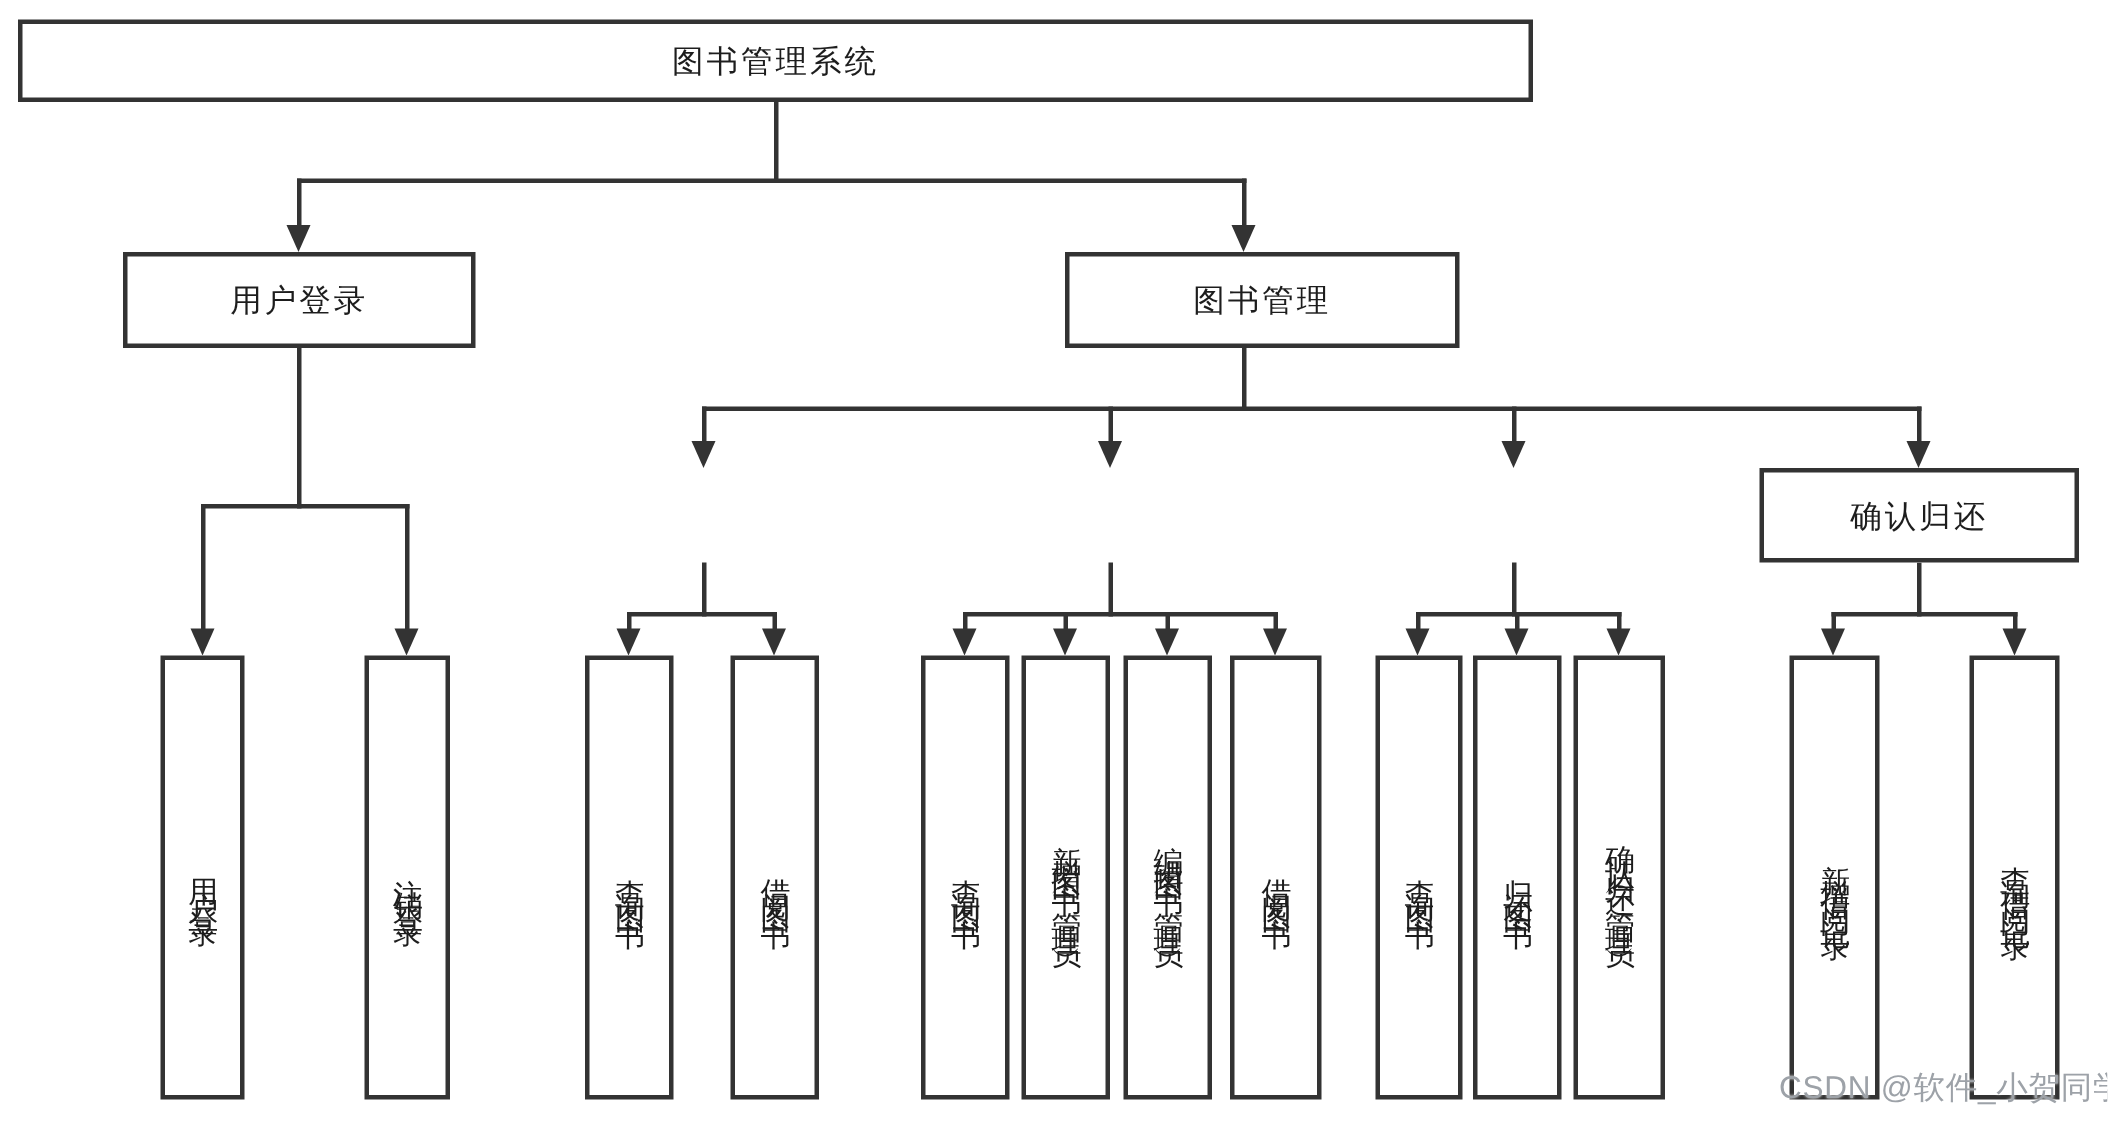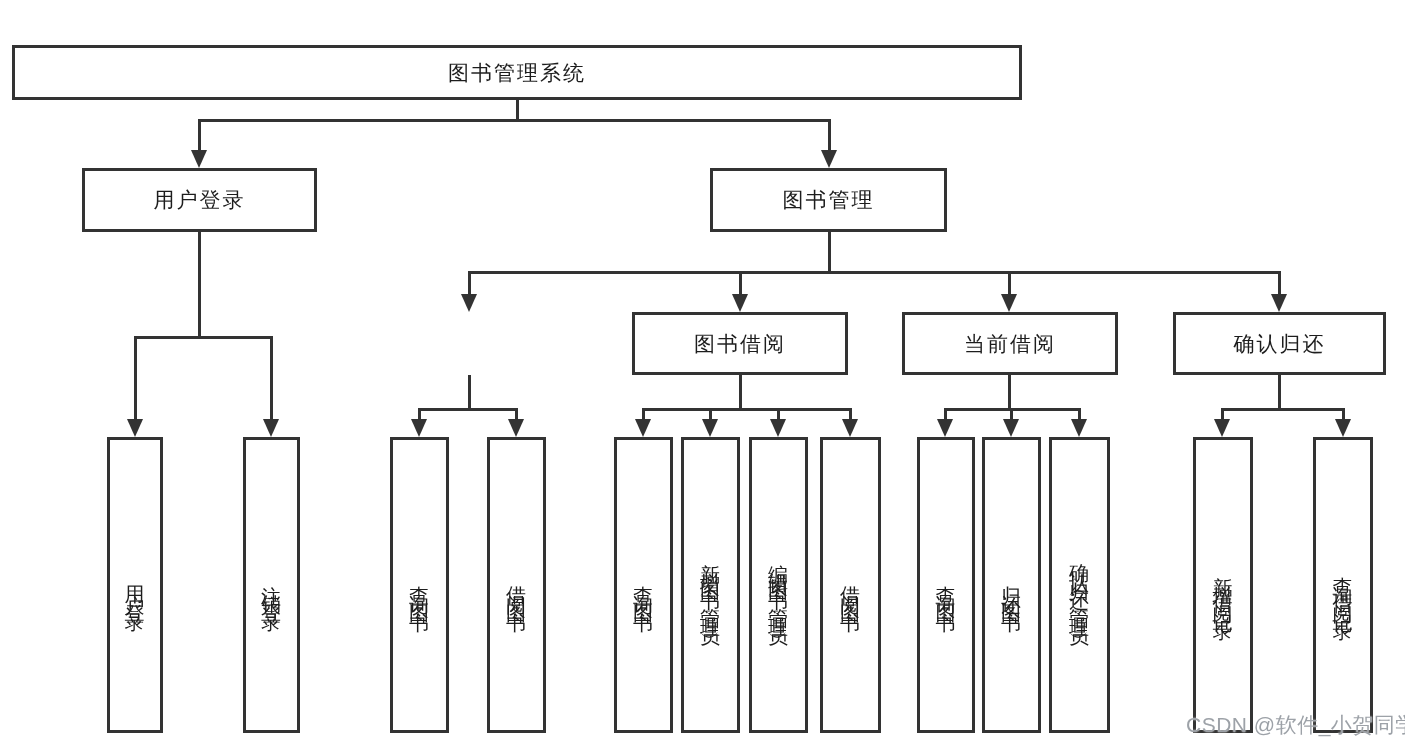--- a/index.html
+++ b/index.html
@@ -107,37 +107,31 @@
   <div class="vline" style="left:1078px;top:408px;height:13px;"></div>
   <div class="arrowhead" style="left:1071px;top:419px;"></div>
 
   <div class="vline" style="left:1278px;top:375px;height:36px;"></div>
   <div class="hline" style="left:1221px;top:408px;width:124px;"></div>
   <div class="vline" style="left:1221px;top:408px;height:13px;"></div>
   <div class="arrowhead" style="left:1214px;top:419px;"></div>
   <div class="vline" style="left:1342px;top:408px;height:13px;"></div>
   <div class="arrowhead" style="left:1335px;top:419px;"></div>
 
-  <div class="box" style="left:12px;top:13px;width:1010px;height:55px;margin-top:32px;">
+  <div class="box" style="left:12px;top:13px;width:1010px;height:55px;">
     <span>图书管理系统</span>
   </div>
 
   <div class="box" style="left:82px;top:168px;width:235px;height:64px;">
     <span>用户登录</span>
   </div>
-  <div class="box" style="left:710px;top:168px;width:237px;height:64px;">
+  <div class="box" style="left:710px;top:168px;width:263px;height:64px;">
     <span>图书管理</span>
   </div>
 
-  <div class="box" style="left:632px;top:312px;width:216px;height:63px;">
-    <span>图书借阅</span>
-  </div>
-  <div class="box" style="left:902px;top:312px;width:216px;height:63px;">
-    <span>当前借阅</span>
-  </div>
   <div class="box" style="left:1173px;top:312px;width:213px;height:63px;">
     <span>确认归还</span>
   </div>
 
   <div class="box vbox" style="left:107px;top:437px;width:56px;height:296px;">
     <span>用户登录</span>
   </div>
   <div class="box vbox" style="left:243px;top:437px;width:57px;height:296px;">
     <span>注销登录</span>
   </div>

